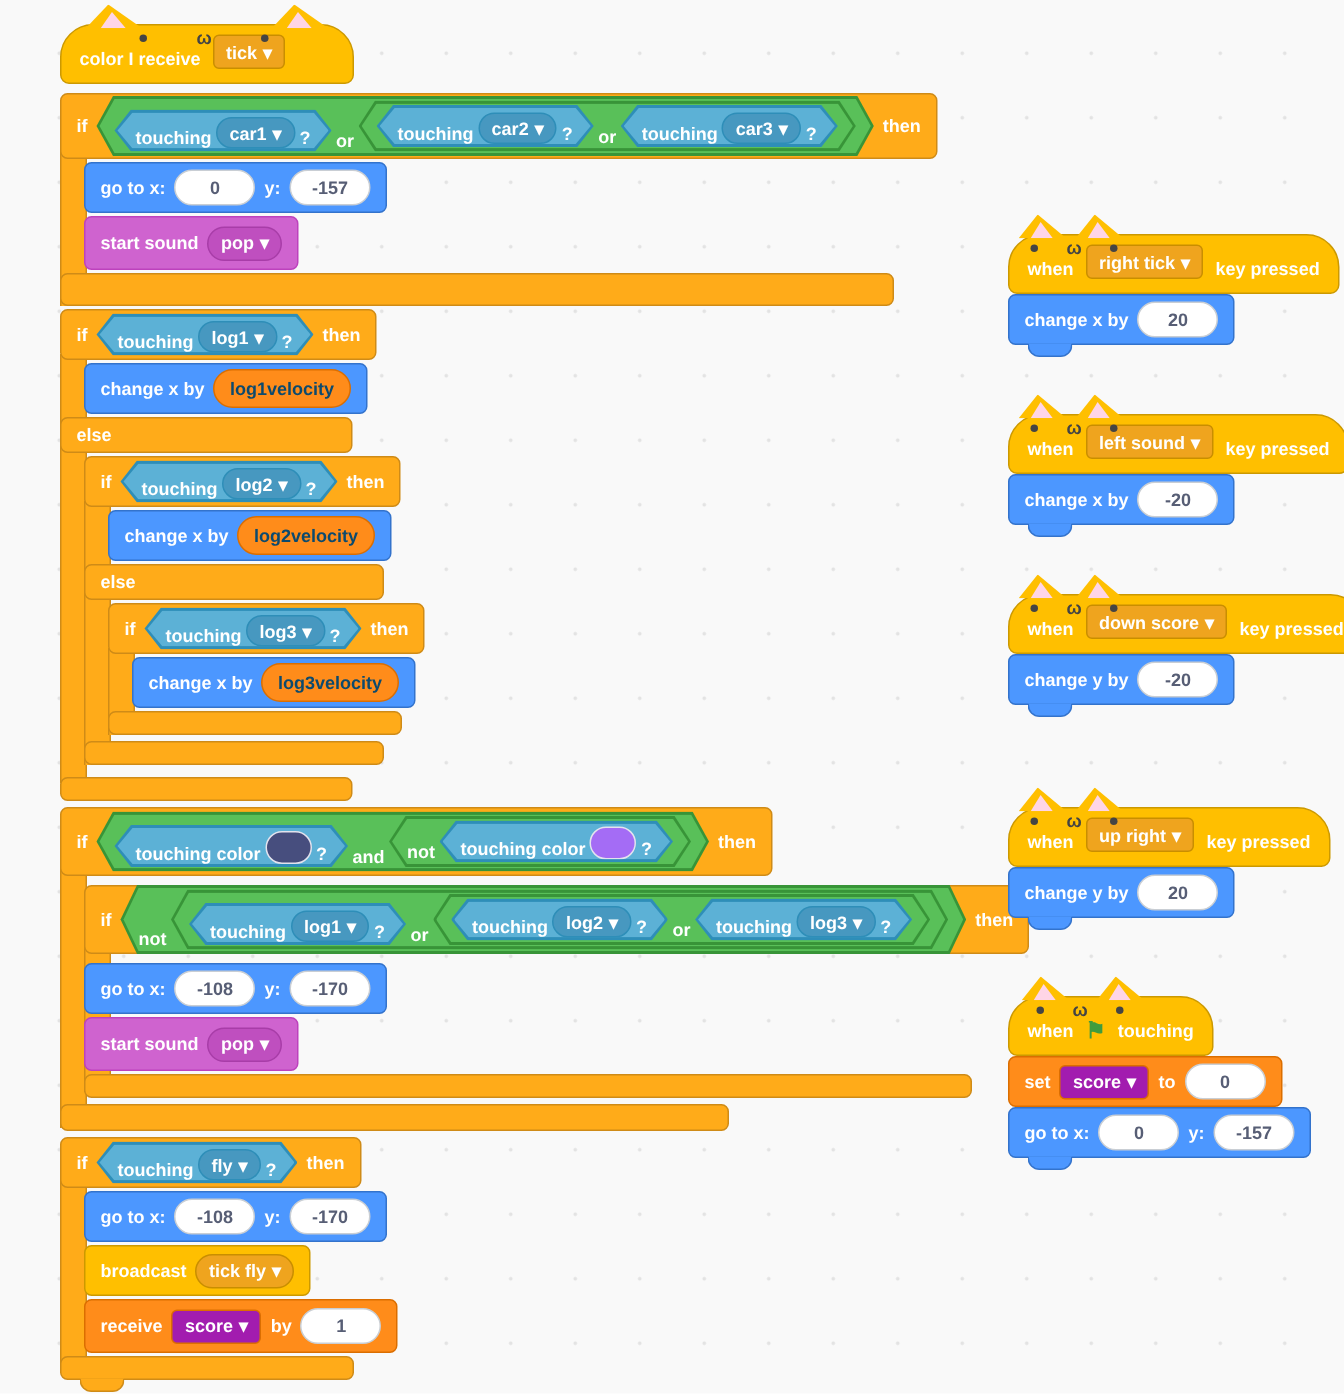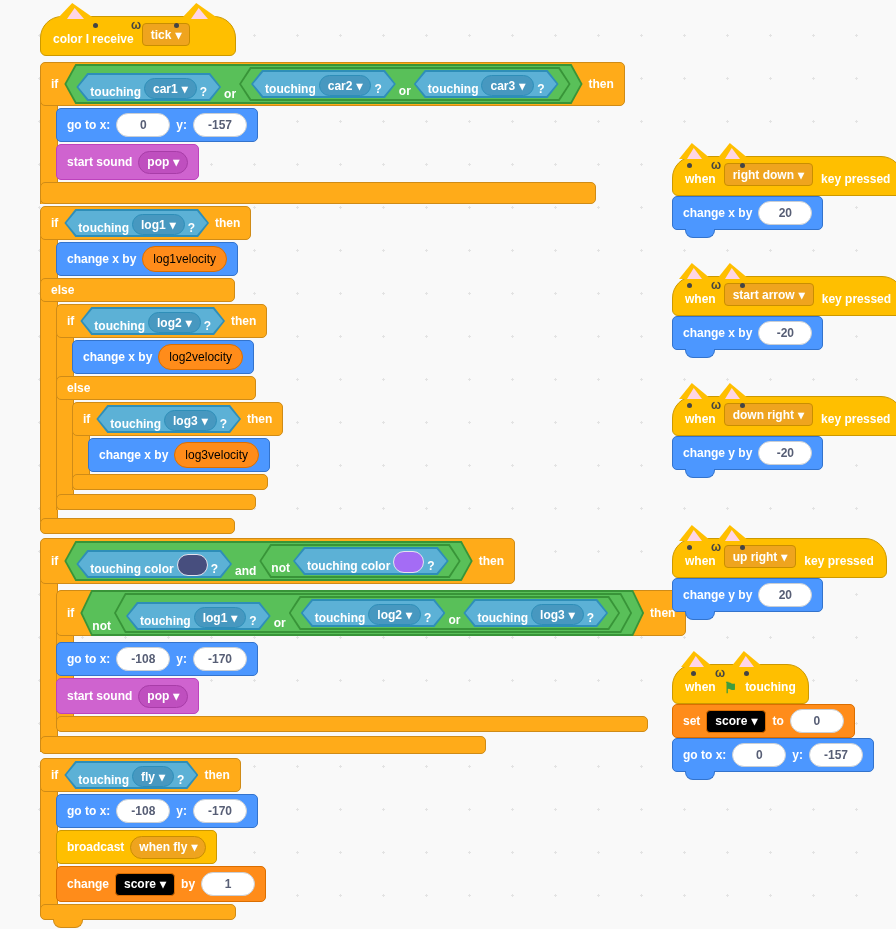--- a/index.html
+++ b/index.html
@@ -18,27 +18,27 @@
   .spine{position:absolute;width:16px;background:#FFAB19;border-left:1px solid #CF8B17;border-right:1px solid #CF8B17}
   .arm{position:absolute;box-sizing:border-box;background:#FFAB19;border:1px solid #CF8B17;border-radius:5px;
     display:flex;align-items:center;padding:0 10px;color:#fff;font-weight:700;font-size:12px}
   .bump{position:absolute;width:28px;height:8px;border-radius:0 0 8px 8px;left:12px;top:100%}
   .bump.or{background:#FFAB19;border:1px solid #CF8B17;border-top:none}
   .bump.bl{background:#4C97FF;border:1px solid #3373CC;border-top:none}
   .dd{display:inline-flex;align-items:center;gap:4px;height:21px;padding:0 8px;border-radius:4px;
     border:1px solid;color:#fff;font-weight:700;font-size:12px}
   .pill{border-radius:999px}
   .ev-dd{background:#EFA41E;border-color:#C98E00}
-  .vr-dd{background:#000000;border-color:#DB6E00}
+  .vr-dd{background:#a21caf;border-color:#DB6E00}
   .sn-dd{background:#4798C0;border-color:#2E8EB8;height:19px}
   .so-dd{background:#BF4FBF;border-color:#A83DA8}
   .oval{display:inline-flex;align-items:center;justify-content:center;min-width:36px;height:22px;
     padding:0 8px;border-radius:999px;background:#fff;border:1px solid #C9CED4;color:#575E75;font-weight:700;font-size:12px}
   .varov{display:inline-flex;align-items:center;justify-content:center;height:24px;padding:0 10px;
-    border-radius:999px;background:#FF8C1A;border:1px solid #DB6E00;color:#000000;font-weight:400;font-size:12px}
+    border-radius:999px;background:#FF8C1A;border:1px solid #DB6E00;color:#0c4a6e;font-weight:700;font-size:12px}
   .hexo{display:inline-flex;padding:2px;
     clip-path:polygon(11px 0,calc(100% - 11px) 0,100% 50%,calc(100% - 11px) 100%,11px 100%,0 50%)}
   .hexin{display:inline-flex;align-items:flex-end;gap:3px;padding:0 12px;
     clip-path:polygon(10px 0,calc(100% - 10px) 0,100% 50%,calc(100% - 10px) 100%,10px 100%,0 50%)}
   .sn{background:#2E8EB8}.sn>.hexin{background:#5CB1D6;height:24px}
   .op{background:#389438}.op>.hexin{background:#59C059;padding:1px 10px}
   .swatch{width:29px;height:20px;border-radius:999px;border:1px solid #E3E3EE}
   .hat{position:absolute;box-sizing:border-box;background:#FFBF00;border:1px solid #CC9900;
     border-radius:22px 22px 6px 6px;display:flex;align-items:flex-end;gap:8px;
     padding:0 12px 9px 12px;color:#fff;font-weight:700;font-size:12px;white-space:nowrap}
@@ -322,26 +322,26 @@
     </div>
     <div class="blk motion" style="left:56px;top:794px;height:34px">
       <span>go to x:</span>
       <span class="oval">-108</span>
       <span>y:</span>
       <span class="oval">-170</span>
     </div>
     <div class="blk events" style="left:56px;top:830px;height:34px">
       <span>broadcast</span>
       <span class="dd pill ev-dd">
-        <span>when fly</span>
+        <span>tick fly</span>
         <span>▾</span>
         </span>
     </div>
     <div class="blk vars" style="left:56px;top:866px;height:36px">
-      <span>change</span>
+      <span>receive</span>
       <span class="dd vr-dd">
         <span>score</span>
         <span>▾</span>
         </span>
       <span>by</span>
       <span class="oval">1</span>
     </div>
     <div class="arm" style="left:40px;top:904px;width:196px;height:16px">
       <div class="bump or"></div>
     </div>
@@ -355,21 +355,21 @@
       <div class="ear" style="left:44px;width:32px">
           <div class="ear-in" style="left:8px;width:15px"></div>
         </div>
       <div class="face" style="left:14px;top:3px;width:58px">
         <span class="eye"></span>
         <span class="mouth">ω</span>
         <span class="eye"></span>
       </div>
       <span>when</span>
       <span class="dd ev-dd">
-        <span>right down</span>
+        <span>right tick</span>
         <span>▾</span>
         </span>
       <span>key pressed</span>
     </div>
     <div class="blk motion" style="left:672px;top:196px;height:34px">
       <span>change x by</span>
       <span class="oval">20</span>
       <div class="bump bl"></div>
     </div>
   </div>
@@ -382,21 +382,21 @@
       <div class="ear" style="left:44px;width:32px">
           <div class="ear-in" style="left:8px;width:15px"></div>
         </div>
       <div class="face" style="left:14px;top:3px;width:58px">
         <span class="eye"></span>
         <span class="mouth">ω</span>
         <span class="eye"></span>
       </div>
       <span>when</span>
       <span class="dd ev-dd">
-        <span>start arrow</span>
+        <span>left sound</span>
         <span>▾</span>
         </span>
       <span>key pressed</span>
     </div>
     <div class="blk motion" style="left:672px;top:316px;height:34px">
       <span>change x by</span>
       <span class="oval">-20</span>
       <div class="bump bl"></div>
     </div>
   </div>
@@ -409,21 +409,21 @@
       <div class="ear" style="left:44px;width:32px">
           <div class="ear-in" style="left:8px;width:15px"></div>
         </div>
       <div class="face" style="left:14px;top:3px;width:58px">
         <span class="eye"></span>
         <span class="mouth">ω</span>
         <span class="eye"></span>
       </div>
       <span>when</span>
       <span class="dd ev-dd">
-        <span>down right</span>
+        <span>down score</span>
         <span>▾</span>
         </span>
       <span>key pressed</span>
     </div>
     <div class="blk motion" style="left:672px;top:436px;height:34px">
       <span>change y by</span>
       <span class="oval">-20</span>
       <div class="bump bl"></div>
     </div>
   </div>

